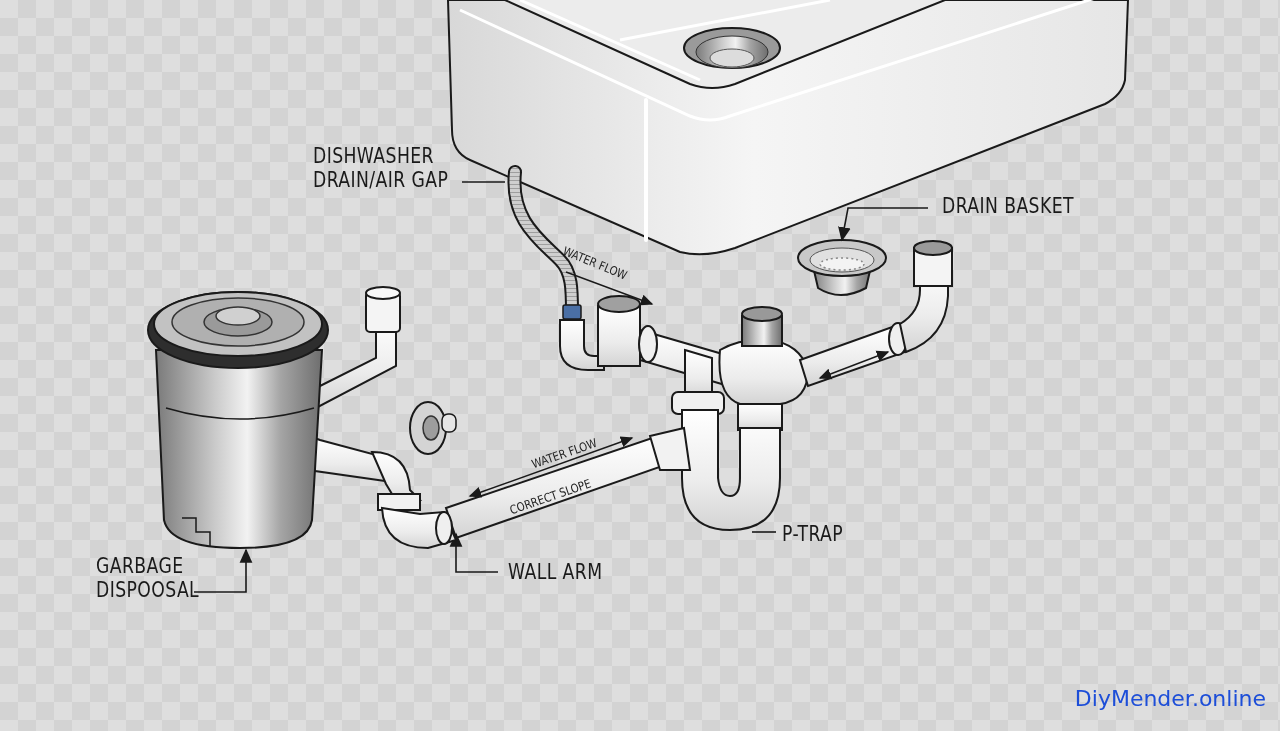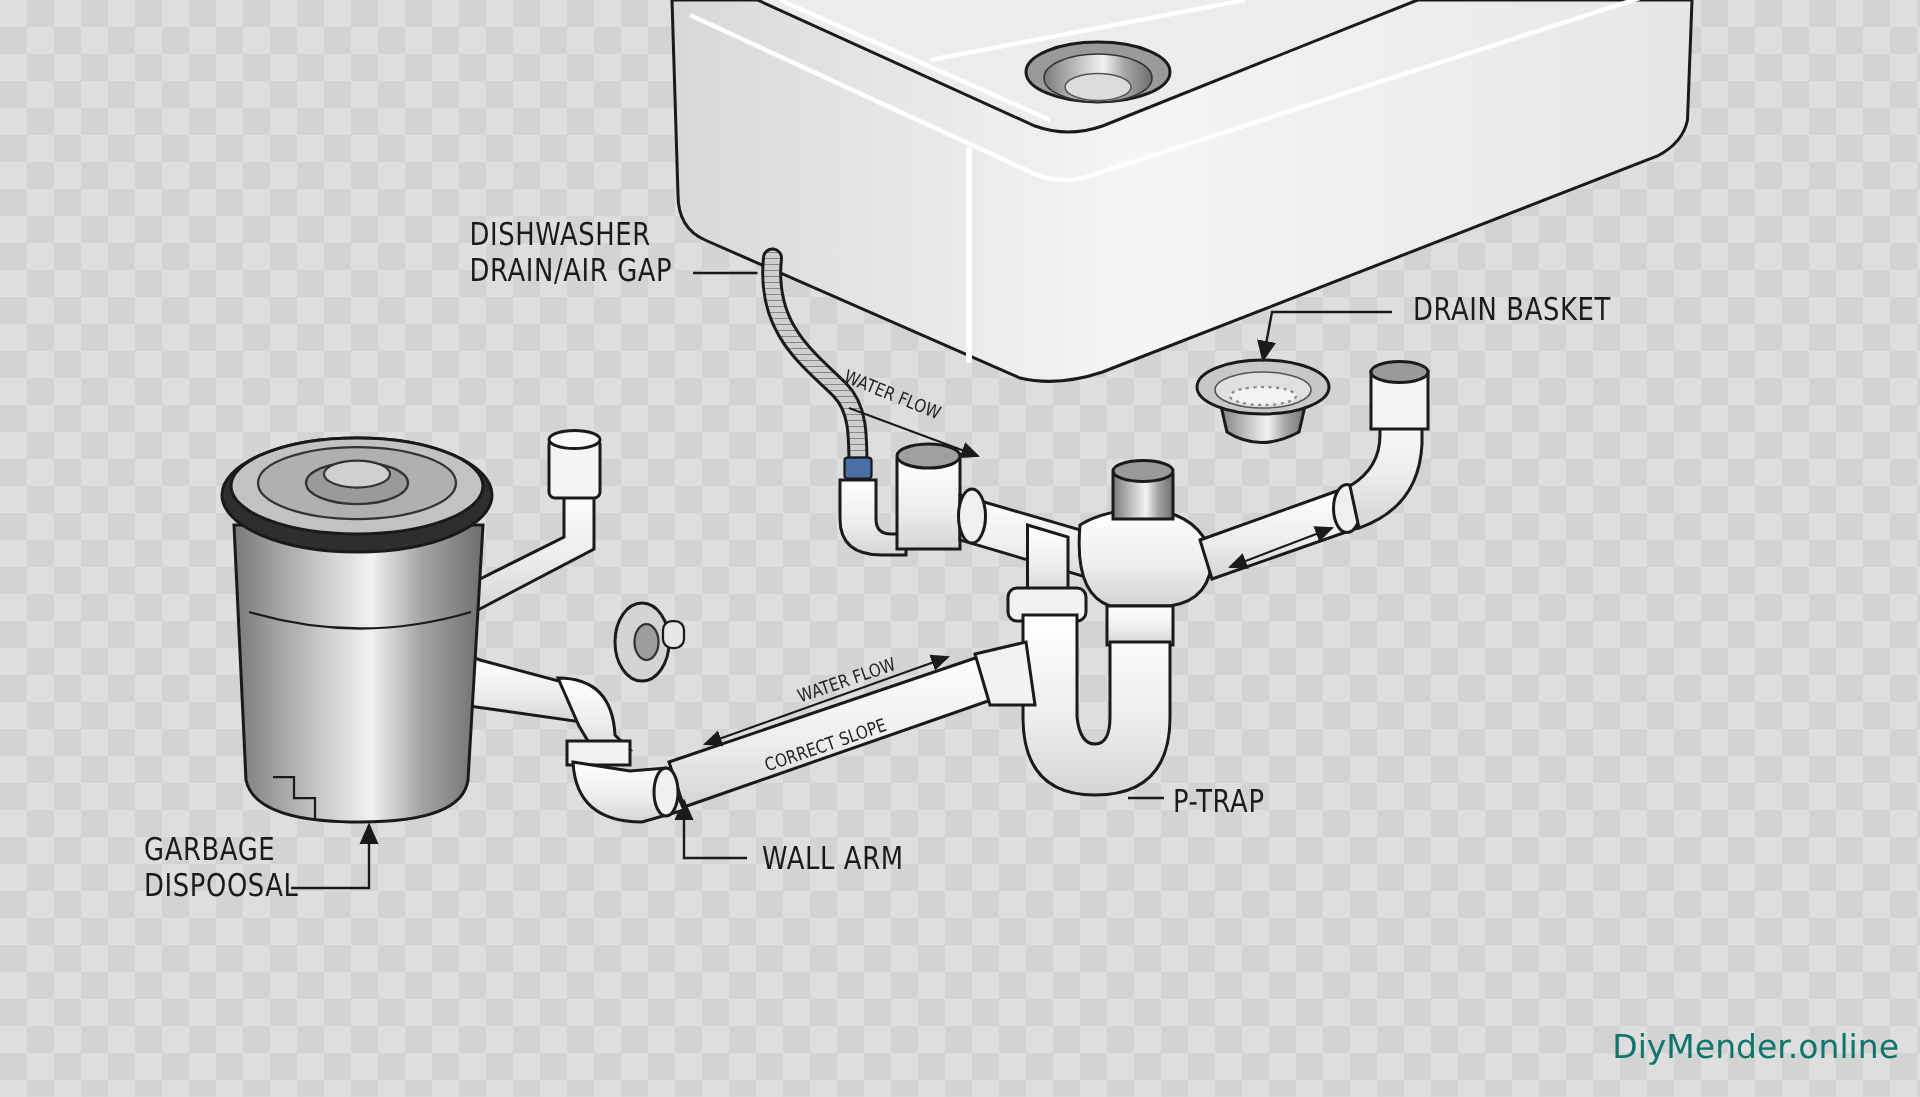--- a/index.html
+++ b/index.html
@@ -17,21 +17,21 @@
   .label {
     position:absolute; color:#1a1a1a; font-size:21px; letter-spacing:0.5px;
     font-family:"DejaVu Sans", sans-serif; transform:scaleX(0.82); transform-origin:left top;
     line-height:24px; white-space:nowrap;
   }
   .small-label {
     position:absolute; color:#222; font-size:12px; white-space:nowrap;
     font-family:"DejaVu Sans", sans-serif; transform-origin:left top;
   }
   .watermark {
-    position:absolute; right:14px; bottom:20px; color:#0f766e;
+    position:absolute; right:14px; bottom:20px; color:#1d4ed8;
     font-family:"DejaVu Sans", sans-serif; font-size:22px;
   }
 </style>
 </head>
 <body>
 
 <svg id="diagram" width="1280" height="731" viewBox="0 0 1280 731" xmlns="http://www.w3.org/2000/svg">
   <defs>
     <linearGradient id="metal" x1="0" x2="1" y1="0" y2="0">
       <stop offset="0" stop-color="#7a7a7a"></stop>

